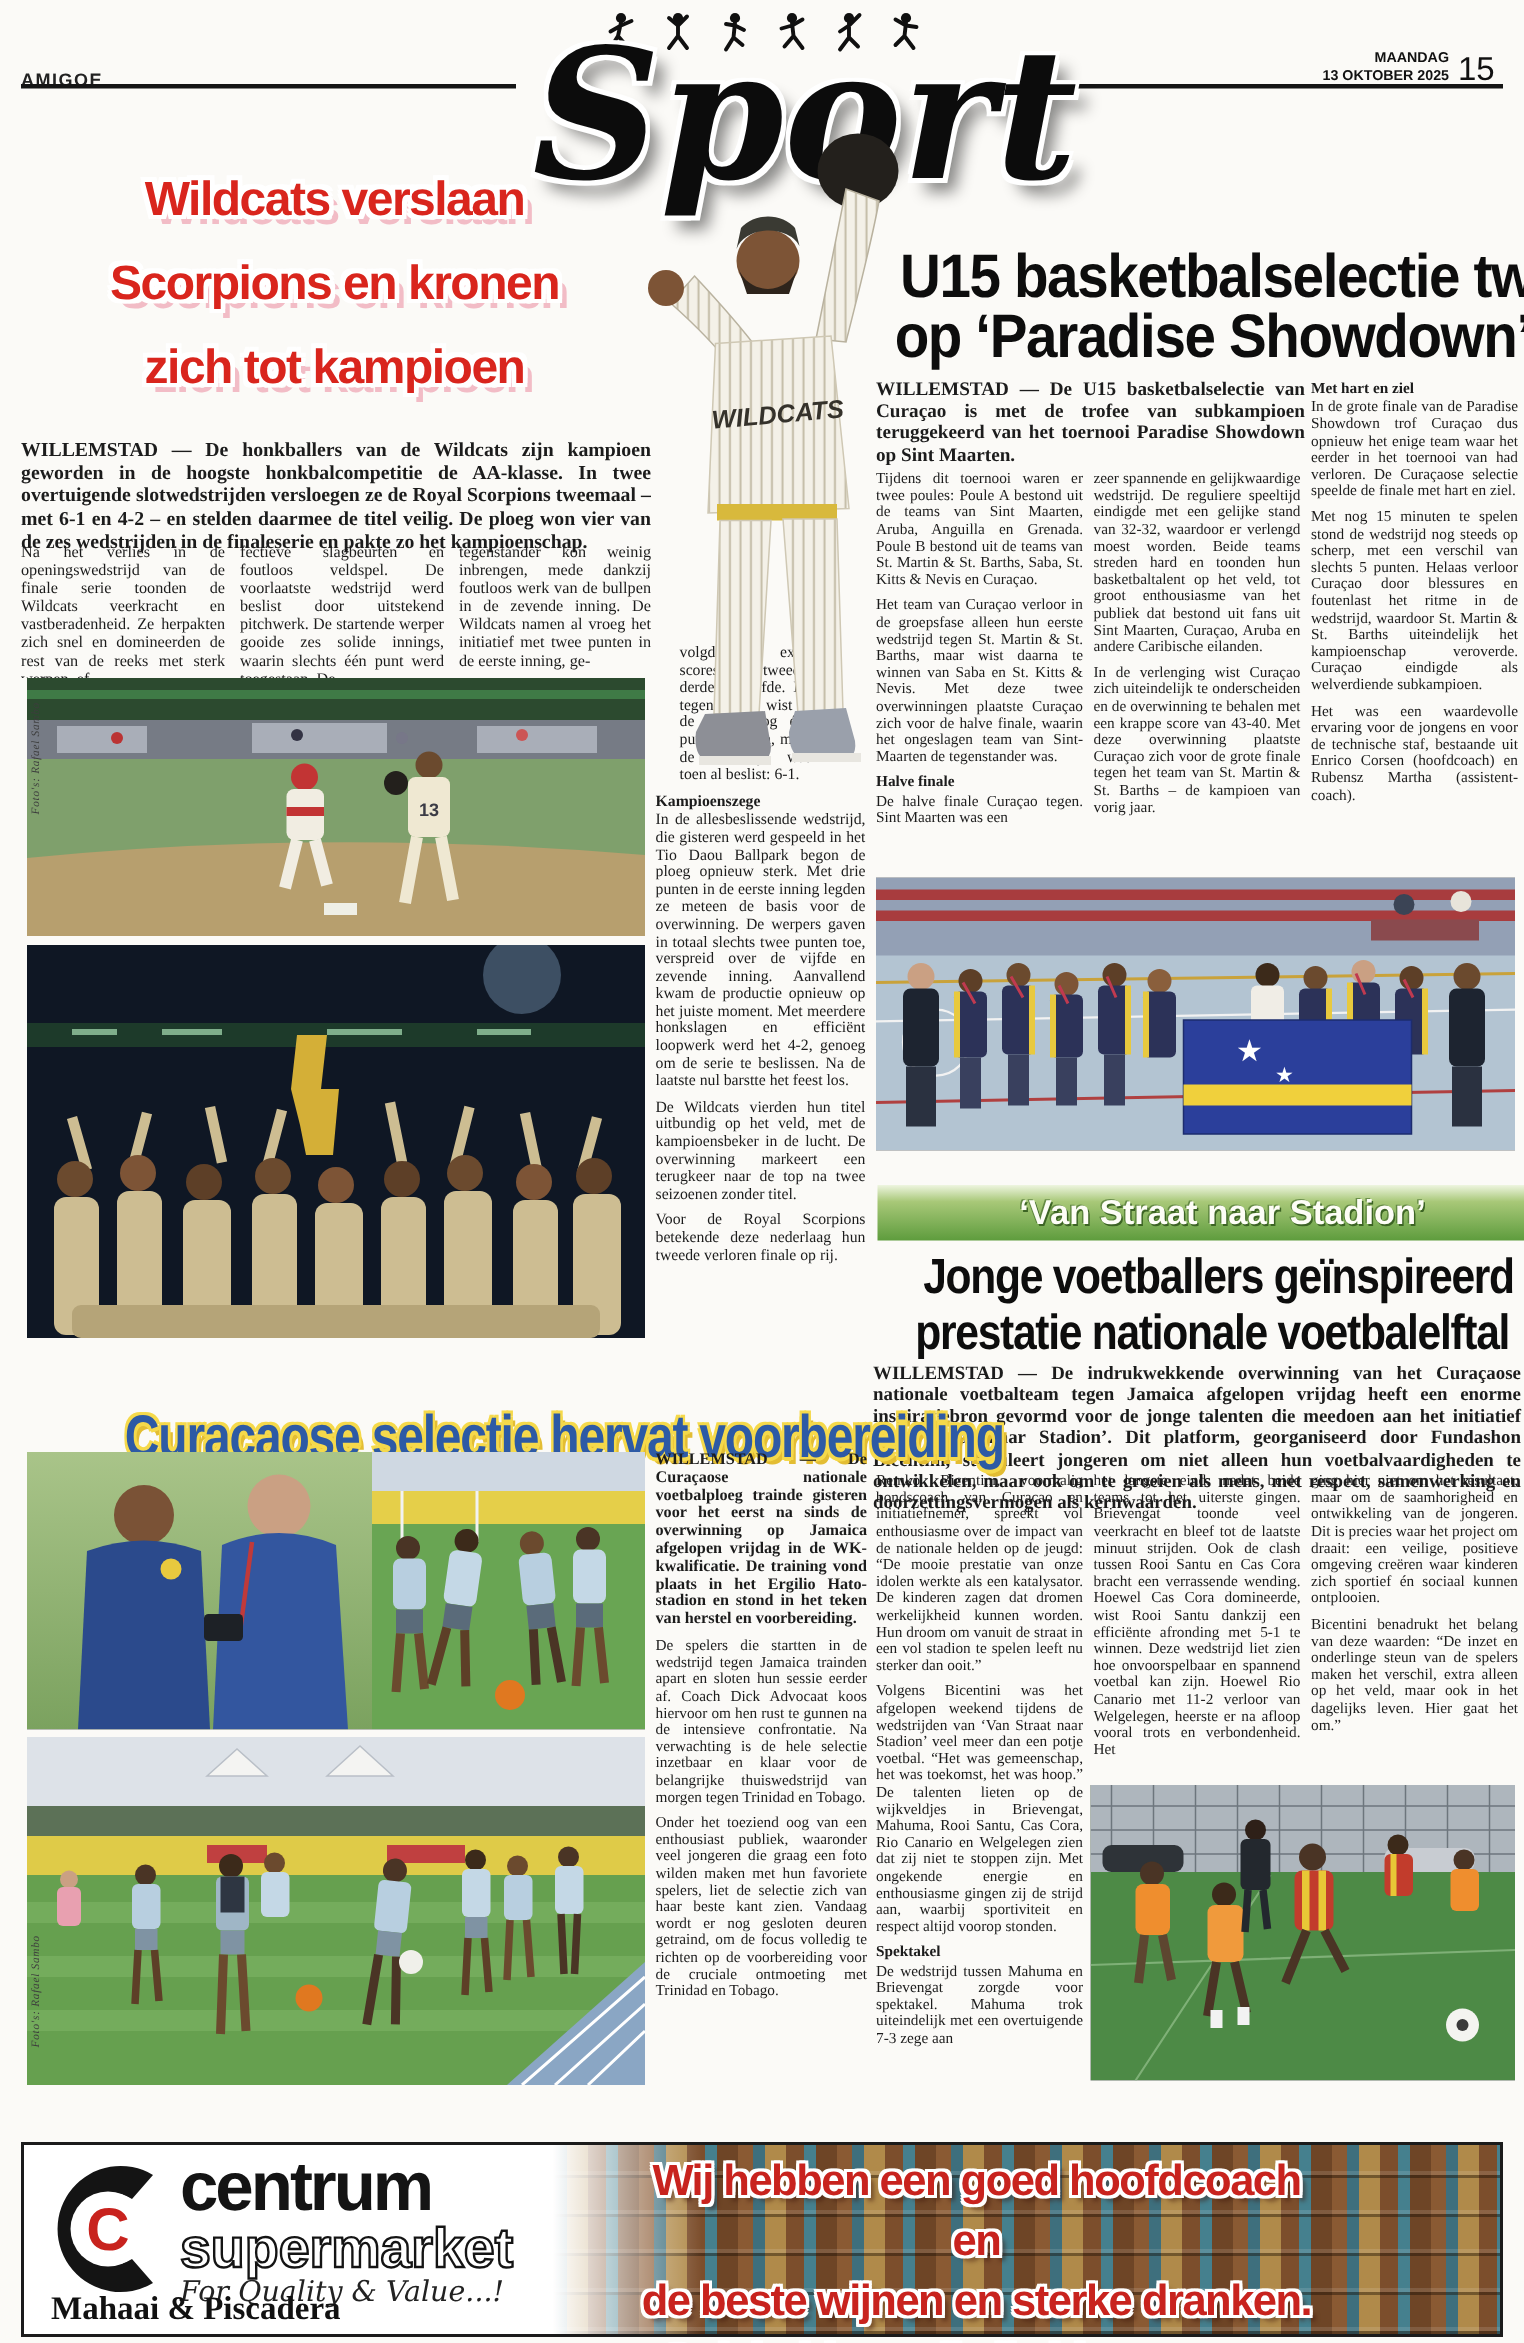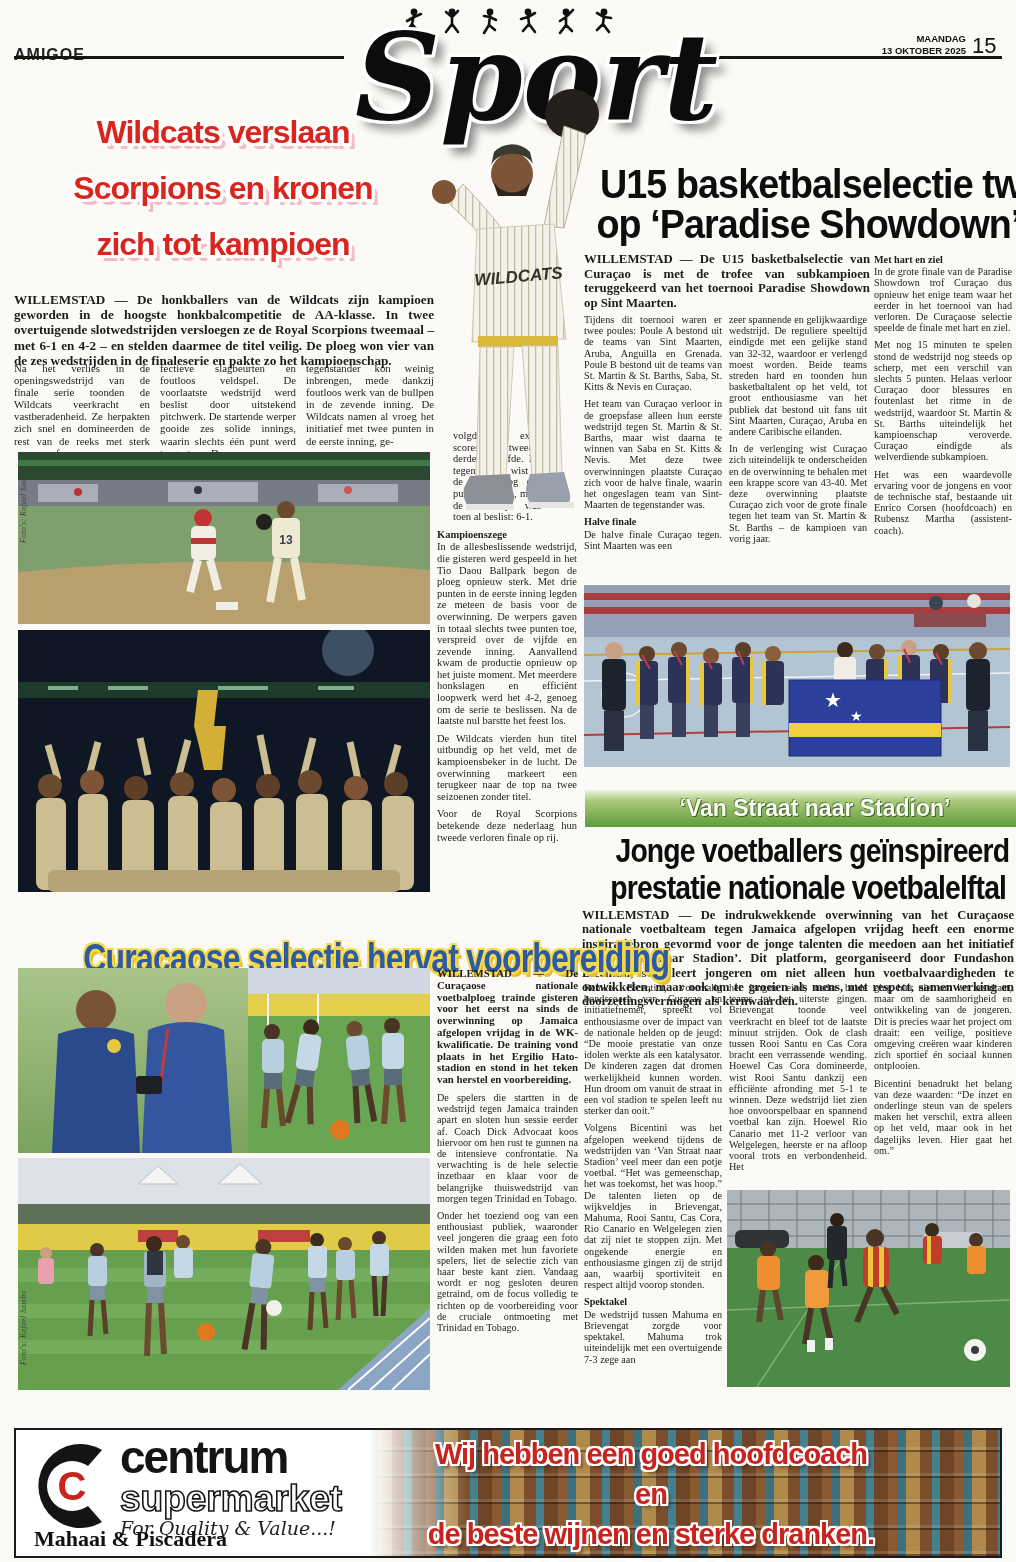--- a/index.html
+++ b/index.html
@@ -1,20 +1,20 @@
 <!DOCTYPE html>
 <html><head>
 <meta charset="utf-8">
 <style>
   html,body{margin:0;padding:0;background:#e8e6e1;}
   #page{position:relative;width:1016px;height:1562px;margin:0 auto;background:#fbfaf7;overflow:hidden;
         font-family:"Liberation Serif",serif;color:#1c1c1c;}
   .abs{position:absolute;}
   
-  .paper-name{font-family:"Liberation Sans",sans-serif;font-size:16px;font-weight:bold;letter-spacing:1px;color:#222;}
+  .paper-name{font-family:"Liberation Sans",sans-serif;font-size:12px;font-weight:bold;letter-spacing:1px;color:#222;}
   .rule{background:#151515;height:3px;}
   .sport-logo{font-family:"DejaVu Serif",serif;font-style:italic;font-weight:bold;font-size:118px;line-height:1;
       color:#0c0c0c;text-shadow:-3px -3px 0 #fff,3px -3px 0 #fff,-3px 3px 0 #fff,3px 3px 0 #fff,8px 9px 10px rgba(0,0,0,.45);
       transform:scaleY(1.02);}
   .dateline{font-family:"Liberation Sans",sans-serif;font-size:9.5px;font-weight:bold;text-align:right;line-height:1.25;color:#111;}
   .pagenum{font-family:"Liberation Sans",sans-serif;font-size:22px;color:#111;}
   
   .red-head{font-family:"Liberation Sans",sans-serif;font-weight:bold;font-size:32px;line-height:56px;text-align:center;
       color:#d9251d;letter-spacing:-1px;
       text-shadow:-3px -3px 0 #fff,3px -3px 0 #fff,-3px 3px 0 #fff,3px 3px 0 #fff,0 -3px 0 #fff,0 3px 0 #fff,-3px 0 0 #fff,3px 0 0 #fff,6px 6px 0 #f2bcc6;}

